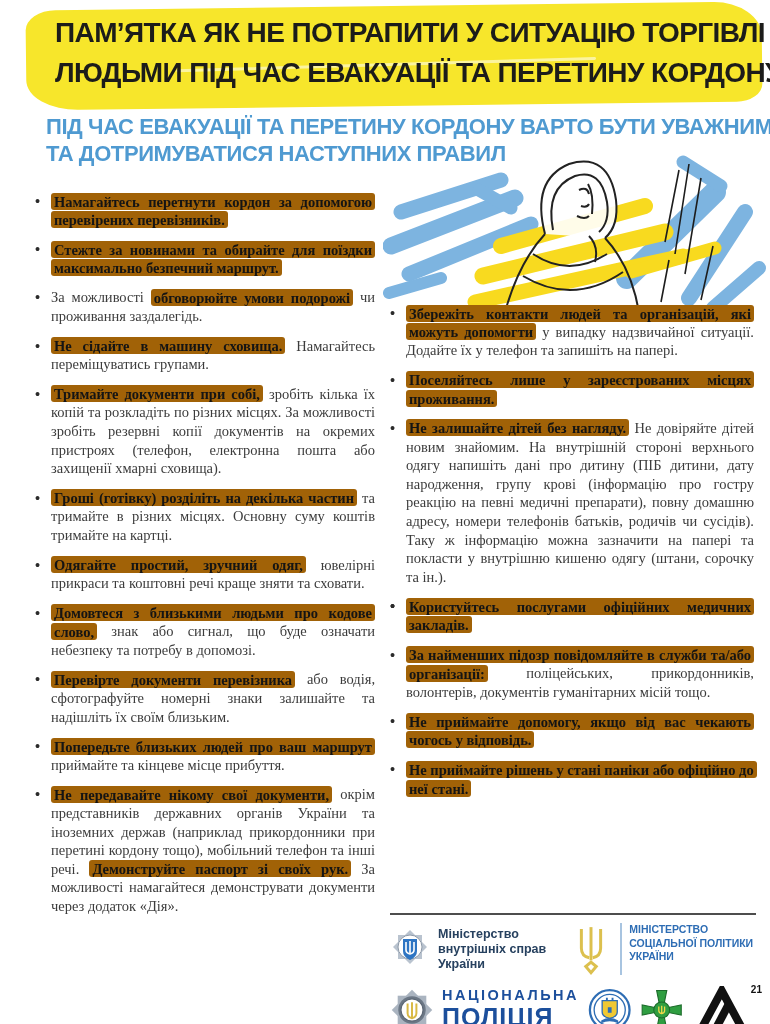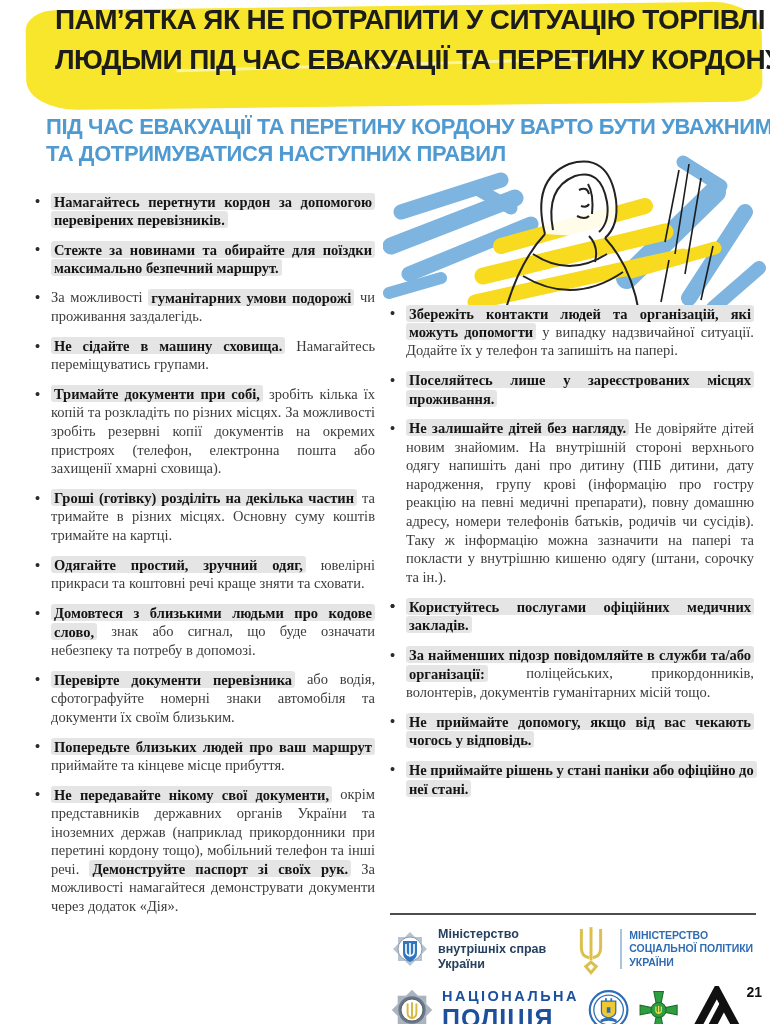--- a/index.html
+++ b/index.html
@@ -4,59 +4,59 @@
 <style>
   html,body{margin:0;padding:0;}
   .page{position:relative;width:770px;height:1024px;background:#ffffff;overflow:hidden;
         font-family:"Liberation Serif",serif;}
 
   
   .title-band{position:absolute;left:26px;top:6px;width:736px;height:100px;background:#f7e62b;
               border-radius:30px 48px 26px 52px / 20px 34px 18px 30px;transform:rotate(-0.7deg);}
   .title-band:after{content:"";position:absolute;left:150px;bottom:40px;width:420px;height:3px;
               background:rgba(255,255,255,.55);border-radius:2px;transform:rotate(-1deg);}
-  .page-title{position:absolute;left:55px;top:0;width:700px;color:#1c1c1a;
+  .page-title{position:absolute;left:55px;top:13px;width:700px;color:#1c1c1a;
               font-family:"Liberation Sans",sans-serif;font-weight:bold;font-size:28px;
               letter-spacing:-0.6px;line-height:40px;}
   .page-title span{display:block;white-space:nowrap;}
 
   
   .subtitle{position:absolute;left:46px;top:113px;width:715px;color:#4f9ad1;
             font-family:"Liberation Sans",sans-serif;font-weight:bold;font-size:22px;
             letter-spacing:-0.4px;line-height:27px;}
   .subtitle span{display:block;white-space:nowrap;}
 
   
   .illustration{position:absolute;left:383px;top:150px;width:387px;height:165px;}
 
   
   .col{position:absolute;font-size:14.5px;line-height:18.6px;color:#3c3c3c;text-align:justify;}
   .col-left{left:35px;top:192px;width:340px;}
   .col-right{left:390px;top:304px;width:364px;}
   .bullet{position:relative;padding-left:16px;margin-bottom:11px;}
   .bullet .dot{position:absolute;left:0;top:0;color:#2b2b2b;font-family:"Liberation Sans",sans-serif;}
-  mark.hl{background:#e5e5e5;color:#141414;font-weight:bold;padding:0.5px 3px;border-radius:3px;
+  mark.hl{background:#a16207;color:#141414;font-weight:bold;padding:0.5px 3px;border-radius:3px;
           -webkit-box-decoration-break:clone;box-decoration-break:clone;}
 
   
   .footer-rule{position:absolute;left:390px;top:913px;width:366px;height:2px;background:#4d4d4d;}
   .footer{position:absolute;left:390px;top:923px;width:372px;
           font-family:"Liberation Sans",sans-serif;}
   .f-row{display:flex;align-items:center;}
   .f-row1{gap:10px;}
   .f-row2{gap:9px;margin-top:11px;}
-  .agency{display:flex;align-items:center;gap:8px;}
+  .agency{display:flex;gap:8px;}
   .mvs-text{color:#27415f;font-weight:bold;font-size:12.5px;line-height:15px;}
   .msp-text{color:#2e6db4;font-weight:bold;font-size:10.5px;line-height:13.5px;
             border-left:2px solid #a8c4e0;padding-left:7px;}
   .police-text{color:#1c4f9c;font-weight:bold;line-height:1;}
   .police-text .l1{font-size:14.5px;letter-spacing:2.5px;display:block;}
   .police-text .l2{font-size:25px;letter-spacing:1px;display:block;margin-top:2px;}
   .a21{position:relative;display:flex;align-items:flex-start;}
-  .a21 .num{color:#111;font-weight:bold;font-size:14px;margin-left:-6px;margin-top:-2px;}
+  .a21 .num{color:#111;font-weight:bold;font-size:10px;margin-left:-6px;margin-top:-2px;}
 </style>
 </head>
 <body>
 
 <div class="page">
 
   <div class="title-band"></div>
   <div class="page-title">
     <span>ПАМ’ЯТКА ЯК НЕ ПОТРАПИТИ У СИТУАЦІЮ ТОРГІВЛІ</span>
     <span>ЛЮДЬМИ ПІД ЧАС ЕВАКУАЦІЇ ТА ПЕРЕТИНУ КОРДОНУ</span>
@@ -99,27 +99,27 @@
     </g>
 
     <g stroke="#1d1d1d" stroke-width="1.6" fill="none">
       <path d="M296 20 L282 92 M306 14 L292 104 M318 28 L302 124 M330 96 L318 150 M286 110 L278 152"></path>
     </g>
   </svg>
 
   <div class="col col-left">
       <div class="bullet"><span class="dot">•</span><mark class="hl">Намагайтесь перетнути кордон за допомогою перевірених перевізників.</mark></div>
       <div class="bullet"><span class="dot">•</span><mark class="hl">Стежте за новинами та обирайте для поїздки максимально безпечний маршрут.</mark></div>
-      <div class="bullet"><span class="dot">•</span><span>За можливості </span><mark class="hl">гуманітарних умови подорожі</mark><span> чи проживання заздалегідь.</span></div>
+      <div class="bullet"><span class="dot">•</span><span>За можливості </span><mark class="hl">обговорюйте умови подорожі</mark><span> чи проживання заздалегідь.</span></div>
       <div class="bullet"><span class="dot">•</span><mark class="hl">Не сідайте в машину сховища.</mark><span> Намагайтесь переміщуватись групами.</span></div>
       <div class="bullet"><span class="dot">•</span><mark class="hl">Тримайте документи при собі,</mark><span> зробіть кілька їх копій та розкладіть по різних місцях. За можливості зробіть резервні копії документів на окремих пристроях (телефон, електронна пошта або захищенії хмарні сховища).</span></div>
       <div class="bullet"><span class="dot">•</span><mark class="hl">Гроші (готівку) розділіть на декілька частин</mark><span> та тримайте в різних місцях. Основну суму коштів тримайте на картці.</span></div>
       <div class="bullet"><span class="dot">•</span><mark class="hl">Одягайте простий, зручний одяг,</mark><span> ювелірні прикраси та коштовні речі краще зняти та сховати.</span></div>
       <div class="bullet"><span class="dot">•</span><mark class="hl">Домовтеся з близькими людьми про кодове слово,</mark><span> знак або сигнал, що буде означати небезпеку та потребу в допомозі.</span></div>
-      <div class="bullet"><span class="dot">•</span><mark class="hl">Перевірте документи перевізника</mark><span> або водія, сфотографуйте номерні знаки автомобіля та документи їх своїм близьким.</span></div>
+      <div class="bullet"><span class="dot">•</span><mark class="hl">Перевірте документи перевізника</mark><span> або водія, сфотографуйте номерні знаки залишайте та надішліть їх своїм близьким.</span></div>
       <div class="bullet"><span class="dot">•</span><mark class="hl">Попередьте близьких людей про ваш маршрут</mark><span> приймайте та кінцеве місце прибуття.</span></div>
       <div class="bullet"><span class="dot">•</span><mark class="hl">Не передавайте нікому свої документи,</mark><span> окрім представників державних органів України та іноземних держав (наприклад прикордонники при перетині кордону тощо), мобільний телефон та інші речі. </span><mark class="hl">Демонструйте паспорт зі своїх рук.</mark><span> За можливості намагайтеся демонструвати документи через додаток «Дія».</span></div>
     </div>
   <div class="col col-right">
       <div class="bullet"><span class="dot">•</span><mark class="hl">Збережіть контакти людей та організацій, які можуть допомогти</mark><span> у випадку надзвичайної ситуації. Додайте їх у телефон та запишіть на папері.</span></div>
       <div class="bullet"><span class="dot">•</span><mark class="hl">Поселяйтесь лише у зареєстрованих місцях проживання.</mark></div>
       <div class="bullet"><span class="dot">•</span><mark class="hl">Не залишайте дітей без нагляду.</mark><span> Не довіряйте дітей новим знайомим. На внутрішній стороні верхнього одягу напишіть дані про дитину (ПІБ дитини, дату народження, групу крові (інформацію про гостру реакцію на певні медичні препарати), повну домашню адресу, номери телефонів батьків, родичів чи сусідів). Таку ж інформацію можна зазначити на папері та покласти у внутрішню кишеню одягу (штани, сорочку та ін.).</span></div>
       <div class="bullet"><span class="dot">•</span></div>
       <div class="bullet"><span class="dot">•</span><mark class="hl">Користуйтесь послугами офіційних медичних закладів.</mark></div>
       <div class="bullet"><span class="dot">•</span><mark class="hl">За найменших підозр повідомляйте в служби та/або організації:</mark><span> поліцейських, прикордонників, волонтерів, документів гуманітарних місій тощо.</span></div>

